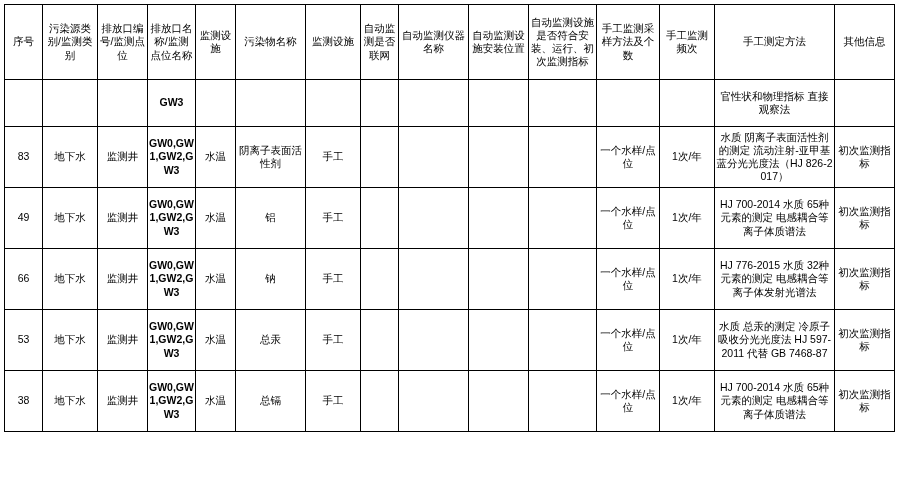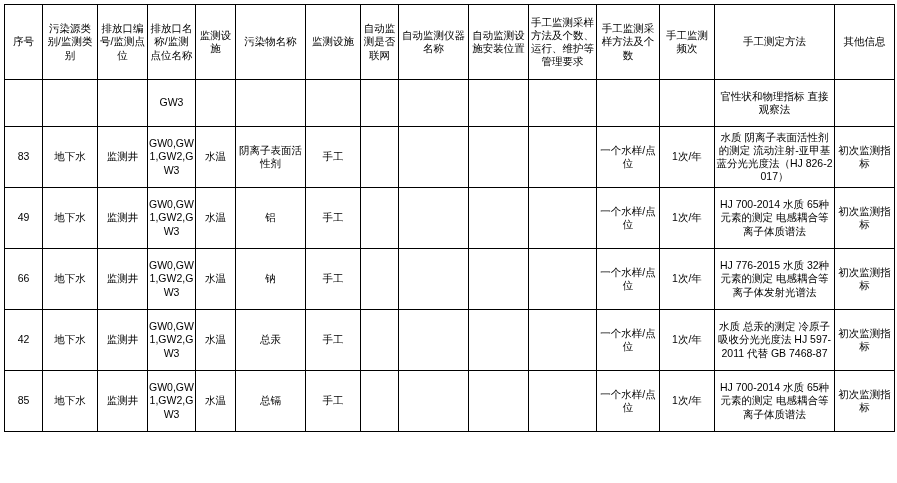--- a/index.html
+++ b/index.html
@@ -48,20 +48,21 @@
     height: 56px;
   }
   .row-first td {
     height: 42px;
   }
   .row-last td {
     height: 34px;
   }
   .cell-small {
     font-size: 10px;
+    font-weight: bold;
   }
   .cell-method {
     font-size: 10.5px;
     line-height: 1.3;
   }
 </style>
 </head>
 <body>
 
 <div class="sheet">
@@ -88,21 +89,21 @@
         <th>序号</th>
         <th>污染源类别/监测类别</th>
         <th>排放口编号/监测点位</th>
         <th>排放口名称/监测点位名称</th>
         <th>监测设施</th>
         <th>污染物名称</th>
         <th>监测设施</th>
         <th>自动监测是否联网</th>
         <th>自动监测仪器名称</th>
         <th>自动监测设施安装位置</th>
-        <th>手工监测采样方法及个数、运行、维护等管理要求</th>
+        <th>自动监测设施是否符合安装、运行、初次监测指标</th>
         <th>手工监测采样方法及个数</th>
         <th>手工监测频次</th>
         <th>手工测定方法</th>
         <th>其他信息</th>
       </tr>
     </thead>
     <tbody>
       <tr class="row-first">
         <td></td>
         <td></td>
@@ -165,38 +166,38 @@
         <td></td>
         <td></td>
         <td></td>
         <td></td>
         <td>一个水样/点位</td>
         <td>1次/年</td>
         <td class="cell-method">HJ 776-2015 水质 32种元素的测定 电感耦合等离子体发射光谱法</td>
         <td>初次监测指标</td>
       </tr>
       <tr class="row-body">
-        <td>42</td>
+        <td>53</td>
         <td>地下水</td>
         <td>监测井</td>
         <td class="cell-small">GW0,GW1,GW2,GW3</td>
         <td>水温</td>
         <td>总汞</td>
         <td>手工</td>
         <td></td>
         <td></td>
         <td></td>
         <td></td>
         <td>一个水样/点位</td>
         <td>1次/年</td>
         <td class="cell-method">水质 总汞的测定 冷原子吸收分光光度法 HJ 597-2011 代替 GB 7468-87</td>
         <td>初次监测指标</td>
       </tr>
       <tr class="row-body">
-        <td>85</td>
+        <td>38</td>
         <td>地下水</td>
         <td>监测井</td>
         <td class="cell-small">GW0,GW1,GW2,GW3</td>
         <td>水温</td>
         <td>总镉</td>
         <td>手工</td>
         <td></td>
         <td></td>
         <td></td>
         <td></td>

